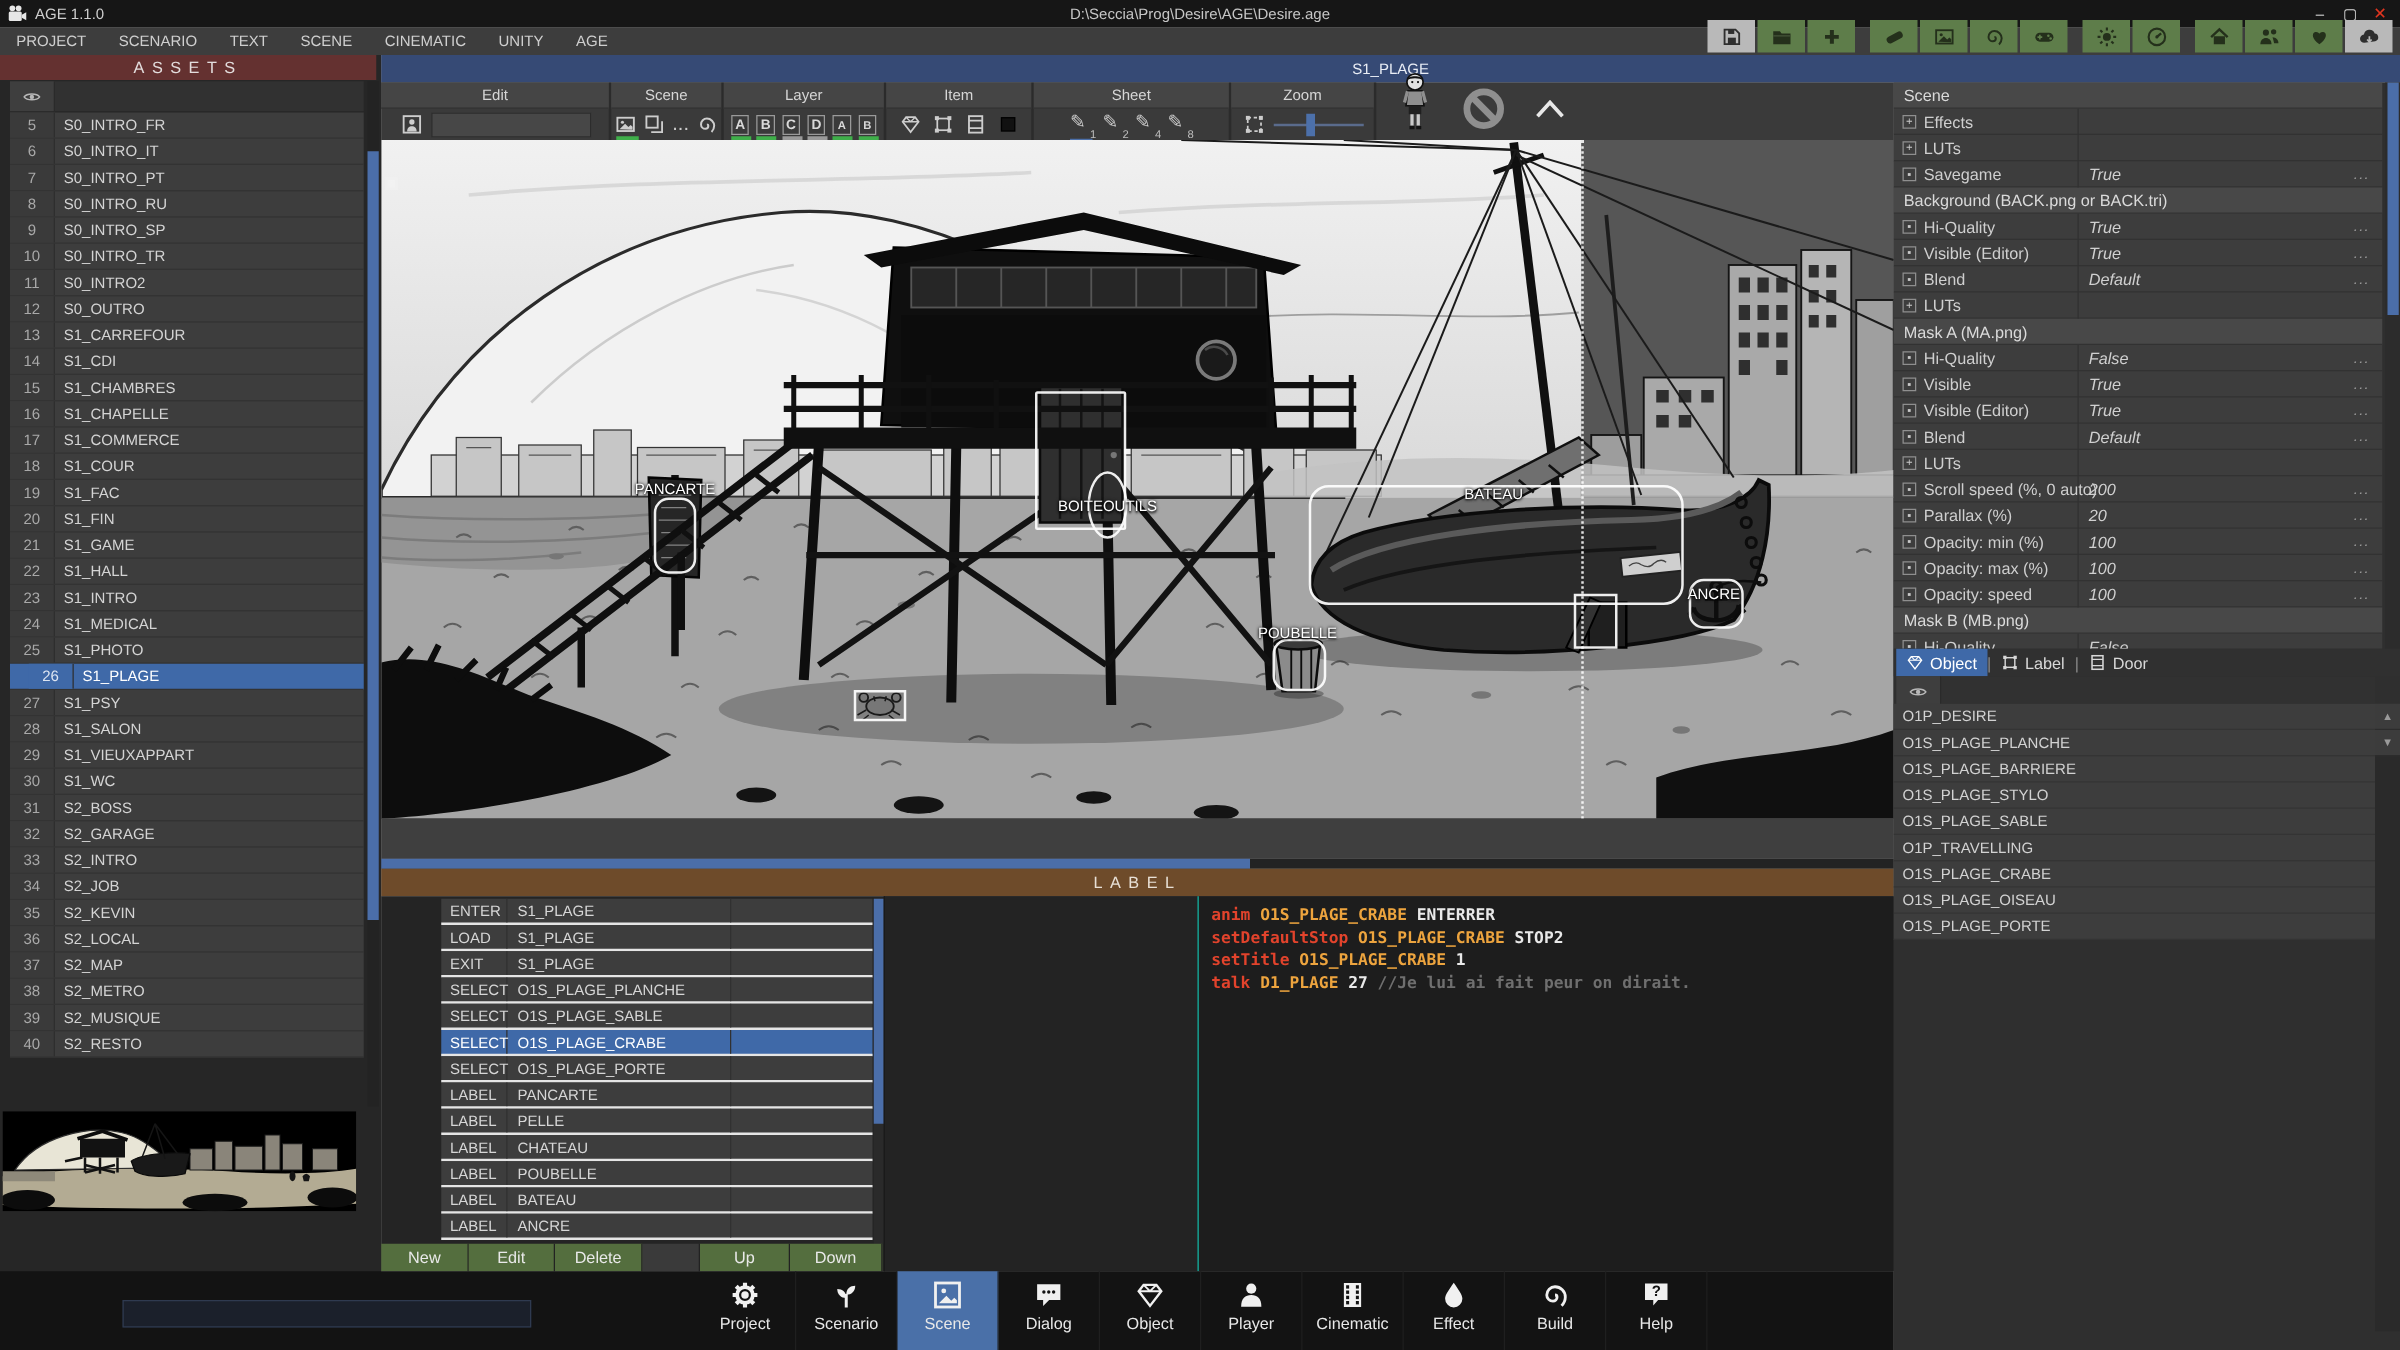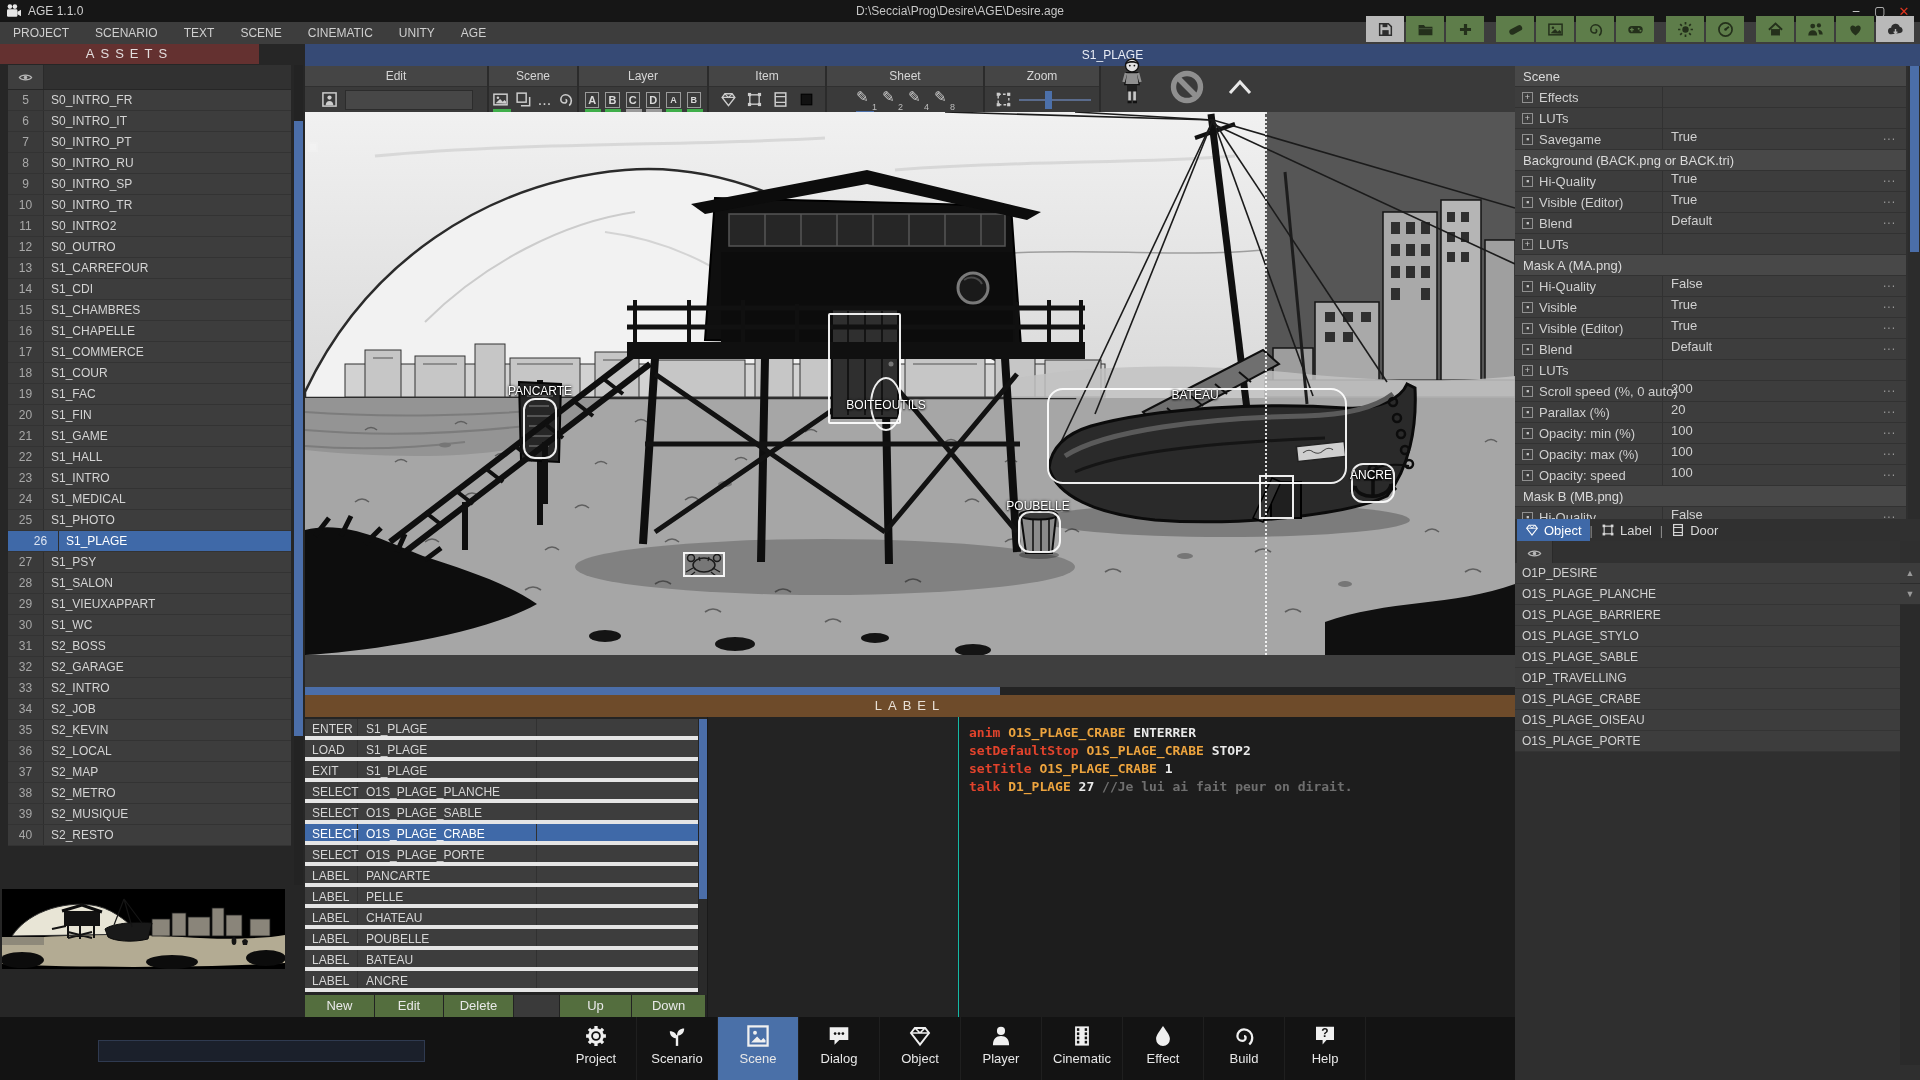--- a/index.html
+++ b/index.html
@@ -23,21 +23,21 @@
   .menu-item { padding:0 13px; font-size:12px; color:#cfcfcf; height:22px; line-height:22px; }
   .qtbar { position:absolute; top:16px; right:6px; display:flex; gap:12px; }
   .qt-group { display:flex; gap:2px; }
   .qt-btn { width:38px; height:26px; display:flex; align-items:center; justify-content:center; }
   .qt-btn.green { background:#5e7d4a; color:#24301b; }
   .qt-btn.light { background:#b9b9b9; color:#2e2e2e; }
   .qt-btn svg { width:17px; height:17px; }
 
   
   .assets-panel { left:0; top:44px; width:305px; height:1036px; background:#262626; }
-  .assets-header { position:absolute; left:0; top:0; width:259px; height:20px; background:#643130;
+  .assets-header { position:absolute; left:0; top:0; width:301px; height:20px; background:#643130;
     color:#e3dddd; font-size:13px; letter-spacing:6px; text-align:center; line-height:20px; }
   .eye-row { position:absolute; left:8px; top:21px; width:283px; height:24px; display:flex; }
   .eye-cell { width:36px; height:24px; background:#3e3e3e; color:#b8b8b8; display:flex;
     align-items:center; justify-content:center; border-right:1px solid #2a2a2a; }
   .eye-cell svg { width:15px; height:15px; }
   .eye-rest { flex:1; background:#313131; }
   .alist { position:absolute; left:8px; top:46px; width:283px; }
   .arow { display:flex; height:21px; border-bottom:1px solid #333333; background:#3d3d3d; }
   .arow .num { width:36px; text-align:center; font-size:12px; color:#a9a9a9; line-height:20px;
     background:#3a3a3a; border-right:1px solid #2e2e2e; }
@@ -89,21 +89,21 @@
     border:2px solid #f0f0f0; background:rgba(255,255,255,.25); }
   .strip { left:305px; top:655px; width:1210px; height:32px; background:#3f3f3f; }
   .hscroll { left:305px; top:687px; width:1210px; height:8px; background:#232323; }
   .hthumb { position:absolute; left:0; top:0; height:8px; width:695px; background:#4b6ea9; }
 
   
   .script-header { left:305px; top:695px; width:1210px; height:22px; background:#6e4b2a; color:#e8e0d6;
     font-size:13px; letter-spacing:6px; text-align:center; line-height:22px; }
   .script-zone { left:305px; top:717px; width:1210px; height:300px; background:#242424; }
   .stable { position:absolute; left:0; top:2px; width:393px; }
-  .srow { display:flex; height:21px; background:#3d3d3d; border-bottom:4px solid #e5e5e5; }
+  .srow { display:flex; height:21px; background:#3d3d3d; border-bottom:2px solid #e5e5e5;margin-left:48px; }
   .srow .c1 { width:53px; padding-left:7px; font-size:12px; color:#d6d6d6; line-height:20px; border-right:1px solid #313131; }
   .srow .c2 { width:179px; padding-left:8px; font-size:12px; color:#d6d6d6; line-height:20px; border-right:1px solid #313131; }
   .srow .c3 { flex:1; }
   .srow.sel { background:#3f69a8; } .srow.sel .c1,.srow.sel .c2 { color:#fff; }
   .sscroll { position:absolute; left:394px; top:2px; width:8px; height:276px; background:#2a2a2a; }
   .sscroll .vthumb { left:0; width:8px; }
   .sbuttons { position:absolute; left:0; top:278px; width:401px; height:22px; display:flex; }
   .sbtn { height:22px; background:#546e3e; color:#e9e9e9; font-size:13px; text-align:center;
     line-height:22px; border-right:1px solid #222; }
   .sbtn.gap { background:#3a3a3a; }
@@ -127,21 +127,21 @@
   
   .rpanel { left:1515px; top:66px; width:405px; height:1014px; background:#2f2f2f; }
   .props { position:absolute; left:0; top:0; width:391px; height:453px; overflow:hidden; }
   .prow { display:flex; align-items:center; height:21px; background:#3d3d3d; border-bottom:1px solid #323232; }
   .prow.section { background:#484848; padding-left:8px; color:#dadada; font-size:13px; }
   .plabelcell { width:148px; display:flex; align-items:center; gap:6px; padding-left:7px;
     border-right:1px solid #313131; height:21px; }
   .picon { width:11px; height:11px; border:1px solid #8f8f8f; color:#c9c9c9; font-size:9px; line-height:9px;
     text-align:center; flex:0 0 11px; }
   .plabel { font-size:13px; color:#cfcfcf; white-space:nowrap; }
-  .pvaluecell { flex:1; display:flex; align-items:flex-start; height:21px; }
+  .pvaluecell { flex:1; display:flex; align-items:center; height:21px;font-style:italic; }
   .pvalue { font-size:13px; color:#d0d0d0; padding-left:8px; flex:1; }
   .pell { font-size:12px; color:#9a9a9a; padding-right:10px; letter-spacing:1px; }
   .rscroll { position:absolute; left:393px; top:0; width:12px; height:453px; background:#2c2c2c; }
   .rtabs { position:absolute; left:0; top:453px; width:405px; height:22px; background:#303030;
     display:flex; align-items:center; padding-left:2px; }
   .rtab { display:flex; align-items:center; gap:5px; height:22px; padding:0 8px; color:#d8d8d8; font-size:13px; }
   .rtab svg { width:14px; height:14px; }
   .rtab.sel { background:#3f69a8; color:#fff; }
   .tsep { color:#8a8a8a; font-size:13px; }
   .eyerow2 { position:absolute; left:2px; top:475px; width:383px; height:22px; display:flex; }

